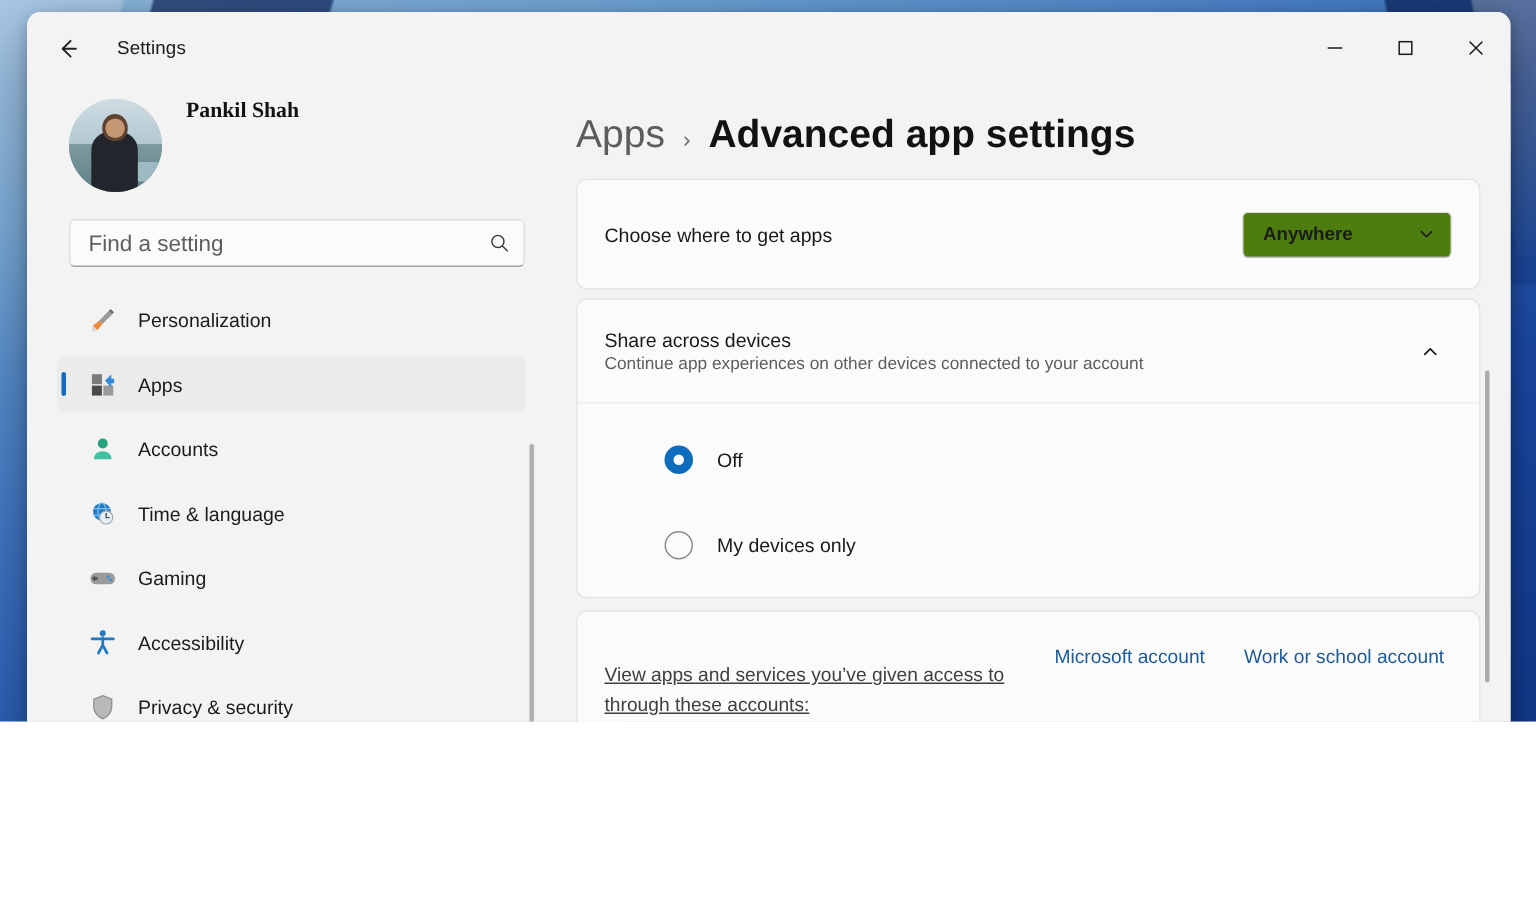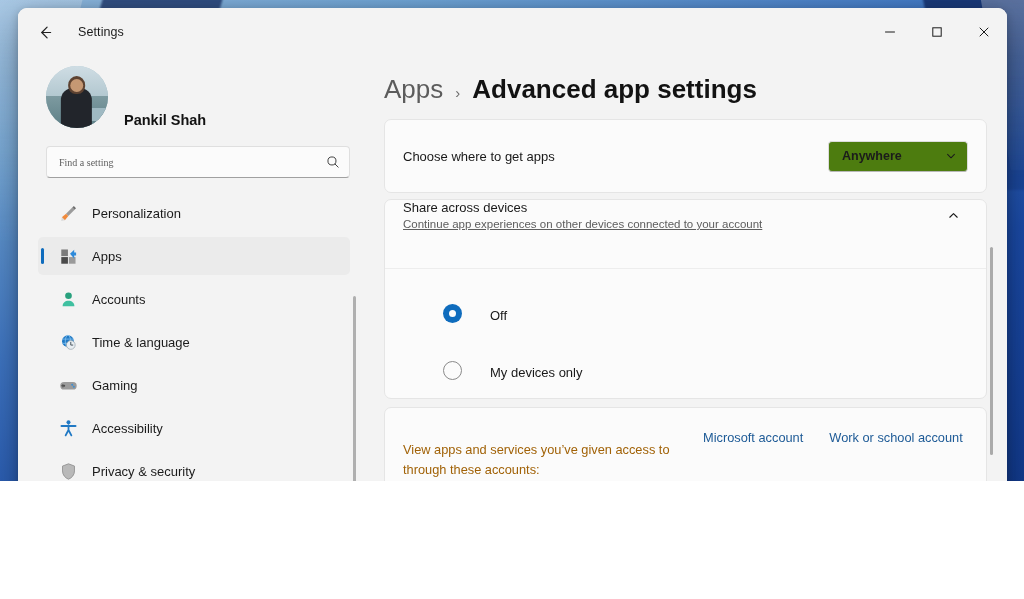--- a/index.html
+++ b/index.html
@@ -92,23 +92,24 @@
   #sidebar {
     width: 352px;
     flex: 0 0 352px;
     background: #f3f3f3;
     display: flex;
     flex-direction: column;
     position: relative;
   }
   .account-row {
     display: flex;
-    align-items: flex-end;
+    align-items: flex-start;
     gap: 16px;
     padding: 10px 0 14px 28px;
+    font-family: Liberation Serif, serif;
   }
   .avatar {
     width: 62px; height: 62px;
     border-radius: 50%;
     overflow: hidden;
     position: relative;
     background: linear-gradient(170deg,#bcd0d8 0%, #94b4bd 45%, #6e8f96 100%);
     flex: 0 0 62px;
   }
   .avatar .sky { position:absolute; inset:0 0 52% 0; background: linear-gradient(180deg,#cfdde4,#b3c8d0); }
@@ -148,22 +149,22 @@
     border-radius: 4px;
     display: flex;
     align-items: center;
     padding: 0 9px 0 12px;
   }
   .search-box input {
     flex: 1 1 auto;
     border: none;
     outline: none;
     background: transparent;
-    font-family: Liberation Serif, serif;
-    font-size: 10px;
+    font-family: Liberation Sans, sans-serif;
+    font-size: 15px;
     color: #0369a1;
   }
   .search-box input::placeholder { color: #5f5f5f; }
   .search-icon { color: #3a3a3a; display:flex; align-items:center; }
 
   #nav-scroll {
     flex: 1 1 auto;
     overflow: hidden;
     padding: 6px 20px 0 20px;
     position: relative;
@@ -244,21 +245,21 @@
     border-radius: 7px;
     margin-bottom: 6px;
   }
   .card-row {
     min-height: 72px;
     display: flex;
     align-items: center;
     padding: 0 18px;
   }
   .row-title { font-size: 13px; color: #191919; }
-  .row-sub { font-size: 11.5px; color: #5d5d5d; margin-top: 3px; text-decoration: underline; }
+  .row-sub { font-size: 11.5px; color: #5d5d5d; margin-top: 3px; }
   .row-grow { flex: 1 1 auto; }
 
   .dropdown {
     min-width: 140px;
     height: 31px;
     background: #4d7c0f;
     border: 1px solid #dcdcdc;
     border-bottom-color: #b8b8b8;
     border-radius: 4px;
     display: flex;
@@ -266,37 +267,37 @@
     justify-content: space-between;
     padding: 0 10px 0 13px;
     gap: 22px;
     font-weight: bold;
   }
   .dd-value { font-size: 12.5px; color: #1b1b1b; }
   .dd-chev { color: #1b1b1b; display: flex; }
 
   .expander-head {
     display: flex;
-    align-items: flex-start;
+    align-items: center;
     padding: 0 18px;
     min-height: 68px;
   }
   .expander-chev {
     width: 30px; height: 30px;
     border-radius: 4px;
     display: flex; align-items: center; justify-content: center;
     color: #1b1b1b;
   }
   .card-divider { height: 1px; background: #ededed; }
 
   .radio-area { padding: 20px 0 18px 0; }
   .radio-row {
     display: flex;
-    align-items: flex-end;
-    gap: 28px;
+    align-items: center;
+    gap: 16px;
     height: 34px;
     padding-left: 58px;
     margin-bottom: 23px;
   }
   .radio-row:last-child { margin-bottom: 0; }
   .radio {
     width: 19px; height: 19px;
     border-radius: 50%;
     border: 1.3px solid #8a8a8a;
     background: #fbfbfb;
@@ -311,25 +312,26 @@
     content: "";
     width: 7px; height: 7px;
     border-radius: 50%;
     background: #fbfbfb;
   }
   .radio-label { font-size: 13px; color: #191919; }
 
   .accounts-card { display: flex; align-items: flex-start; padding: 20px 18px 22px 18px; }
   .accounts-text {
     font-size: 12.8px;
-    color: #a16207;
+    color: #404040;
     line-height: 1.55;
     width: 300px;
     flex: 0 0 300px;
     padding-top: 12px;
+    text-decoration: underline;
   }
   .accounts-links { display: flex; flex-direction: row; gap: 26px; padding-top: 2px; }
   .acct-link {
     font-size: 12.8px;
     color: #1d5a96;
     text-decoration: none;
   }
 
   .main-sb {
     position: absolute;

